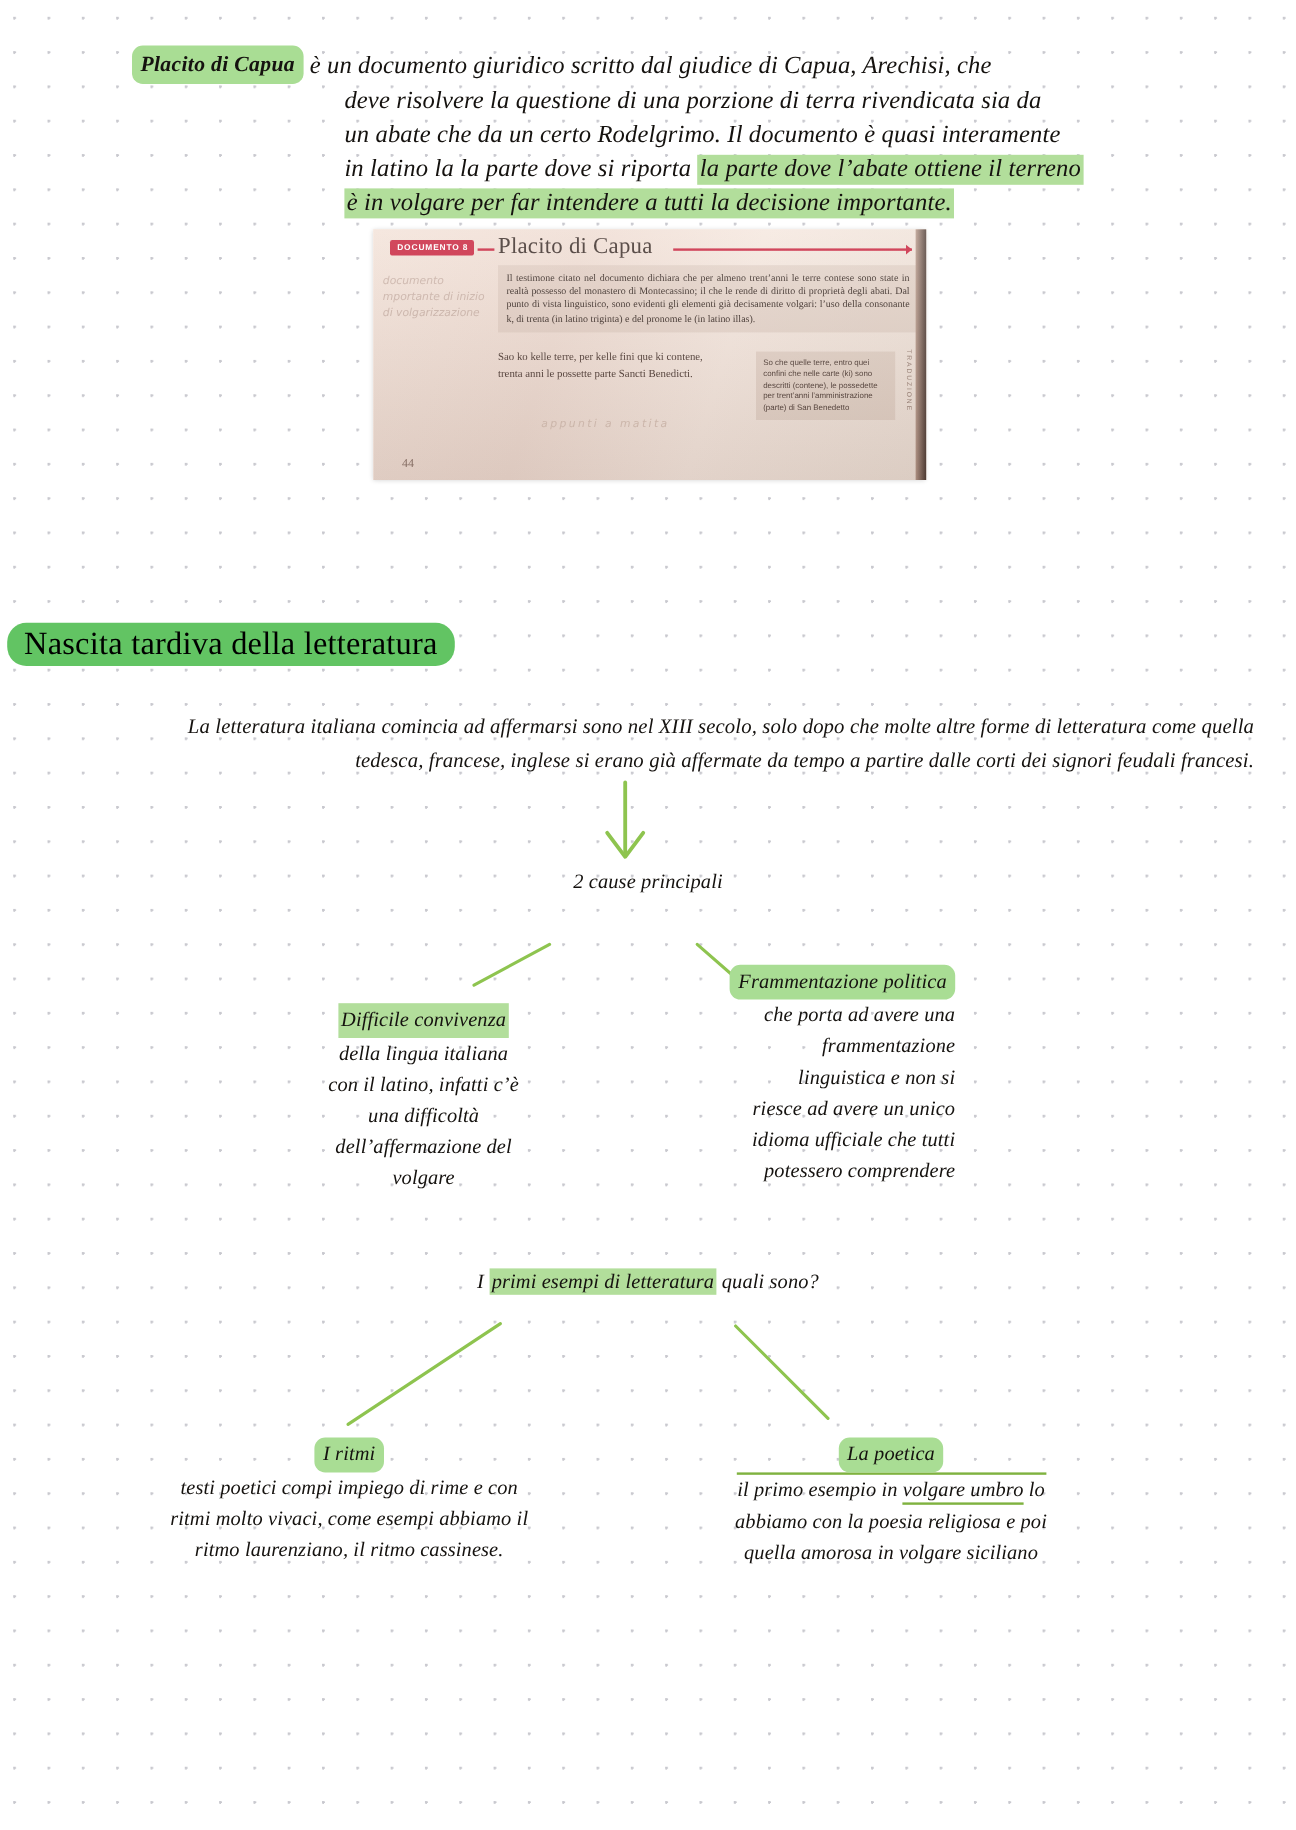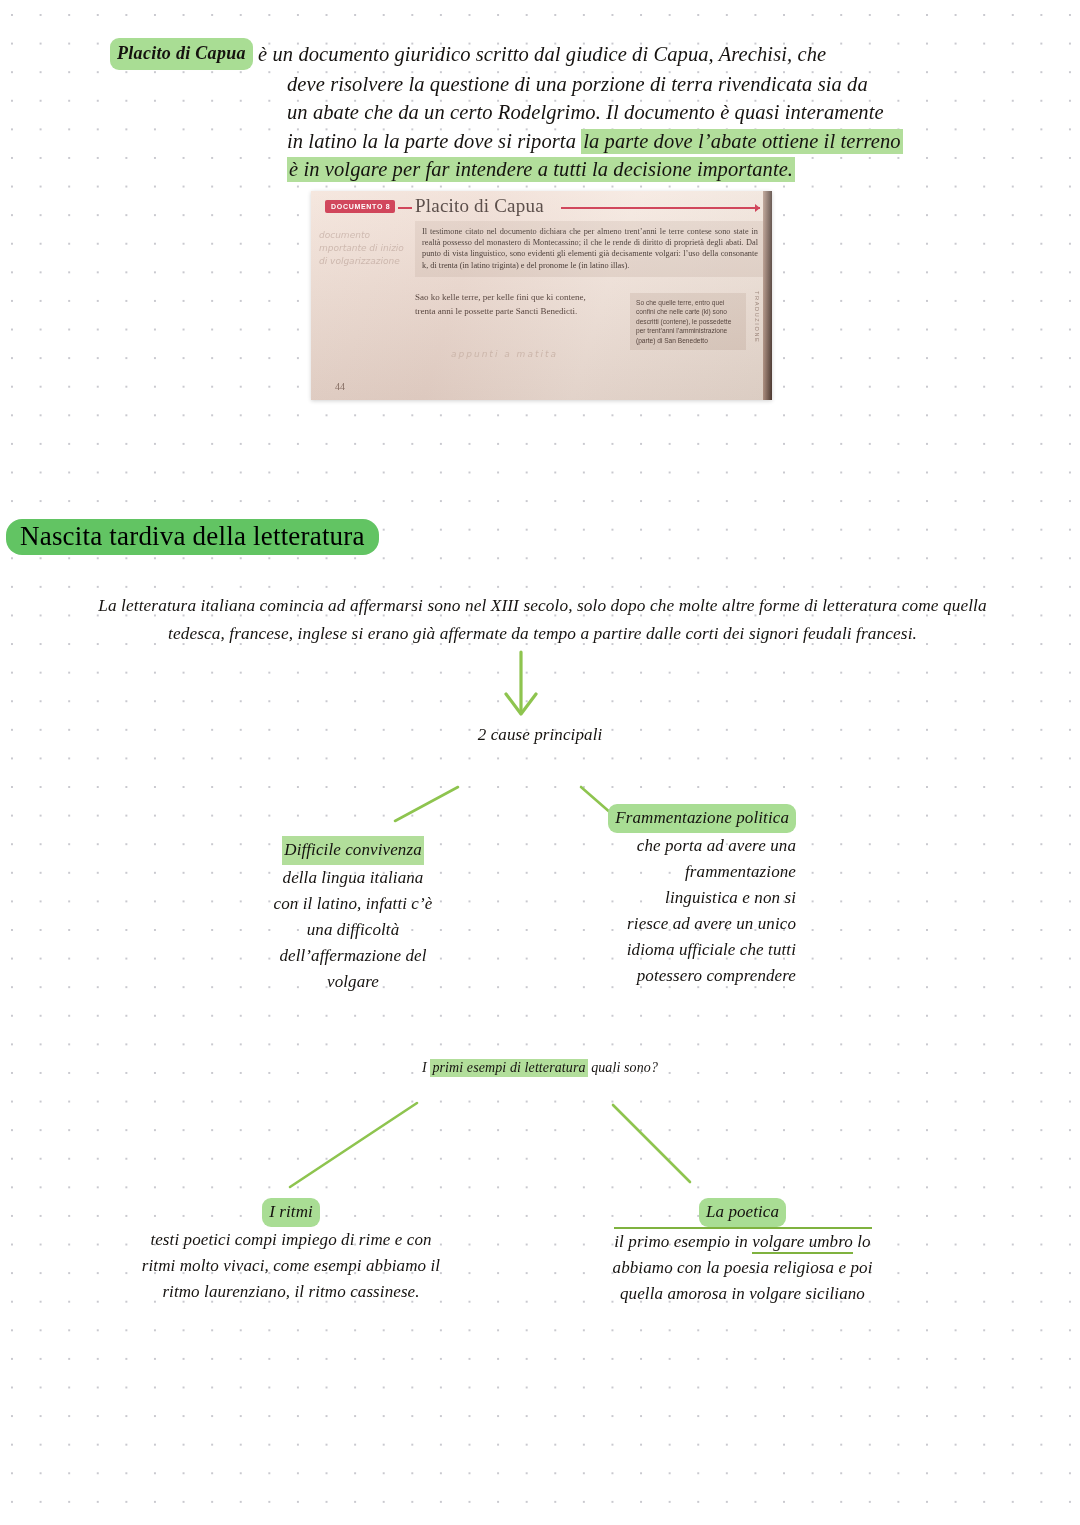--- a/index.html
+++ b/index.html
@@ -214,21 +214,21 @@
     letter-spacing: .2px;
     color: #000000;
   }
 
   
   #section-intro {
     position: absolute;
     left: 40px;
     top: 592px;
     width: 1005px;
-    text-align: center;
+    text-align: right;
     font-size: 17.3px;
     line-height: 28px;
   }
 
   
   .node {
     position: absolute;
     text-align: center;
     font-size: 17px;
     line-height: 25.5px;
@@ -237,21 +237,21 @@
     display: inline-block;
     font-size: 17px;
   }
 
   #node-why { left: 360px; top: 722px; width: 360px; }
   #node-why .node-sub { font-size: 17px; }
 
   #node-left { left: 243px; top: 836px; width: 220px; line-height: 26px; }
   #node-right { left: 556px; top: 804px; width: 240px; line-height: 26px; text-align: right; }
 
-  #node-examples { left: 330px; top: 1055px; width: 420px; font-size: 14px; }
+  #node-examples { left: 330px; top: 1055px; width: 420px; font-size: 17px; }
 
   #node-ritmi { left: 101px; top: 1198px; width: 380px; line-height: 26px; }
   #node-poetica { left: 570px; top: 1198px; width: 345px; line-height: 26px; }
 
   #node-poetica .title-wrap {
     display: inline-block;
     border-bottom: 2px solid #7fb23f;
     padding: 0 0 0 0;
     width: 258px;
     text-align: center;

